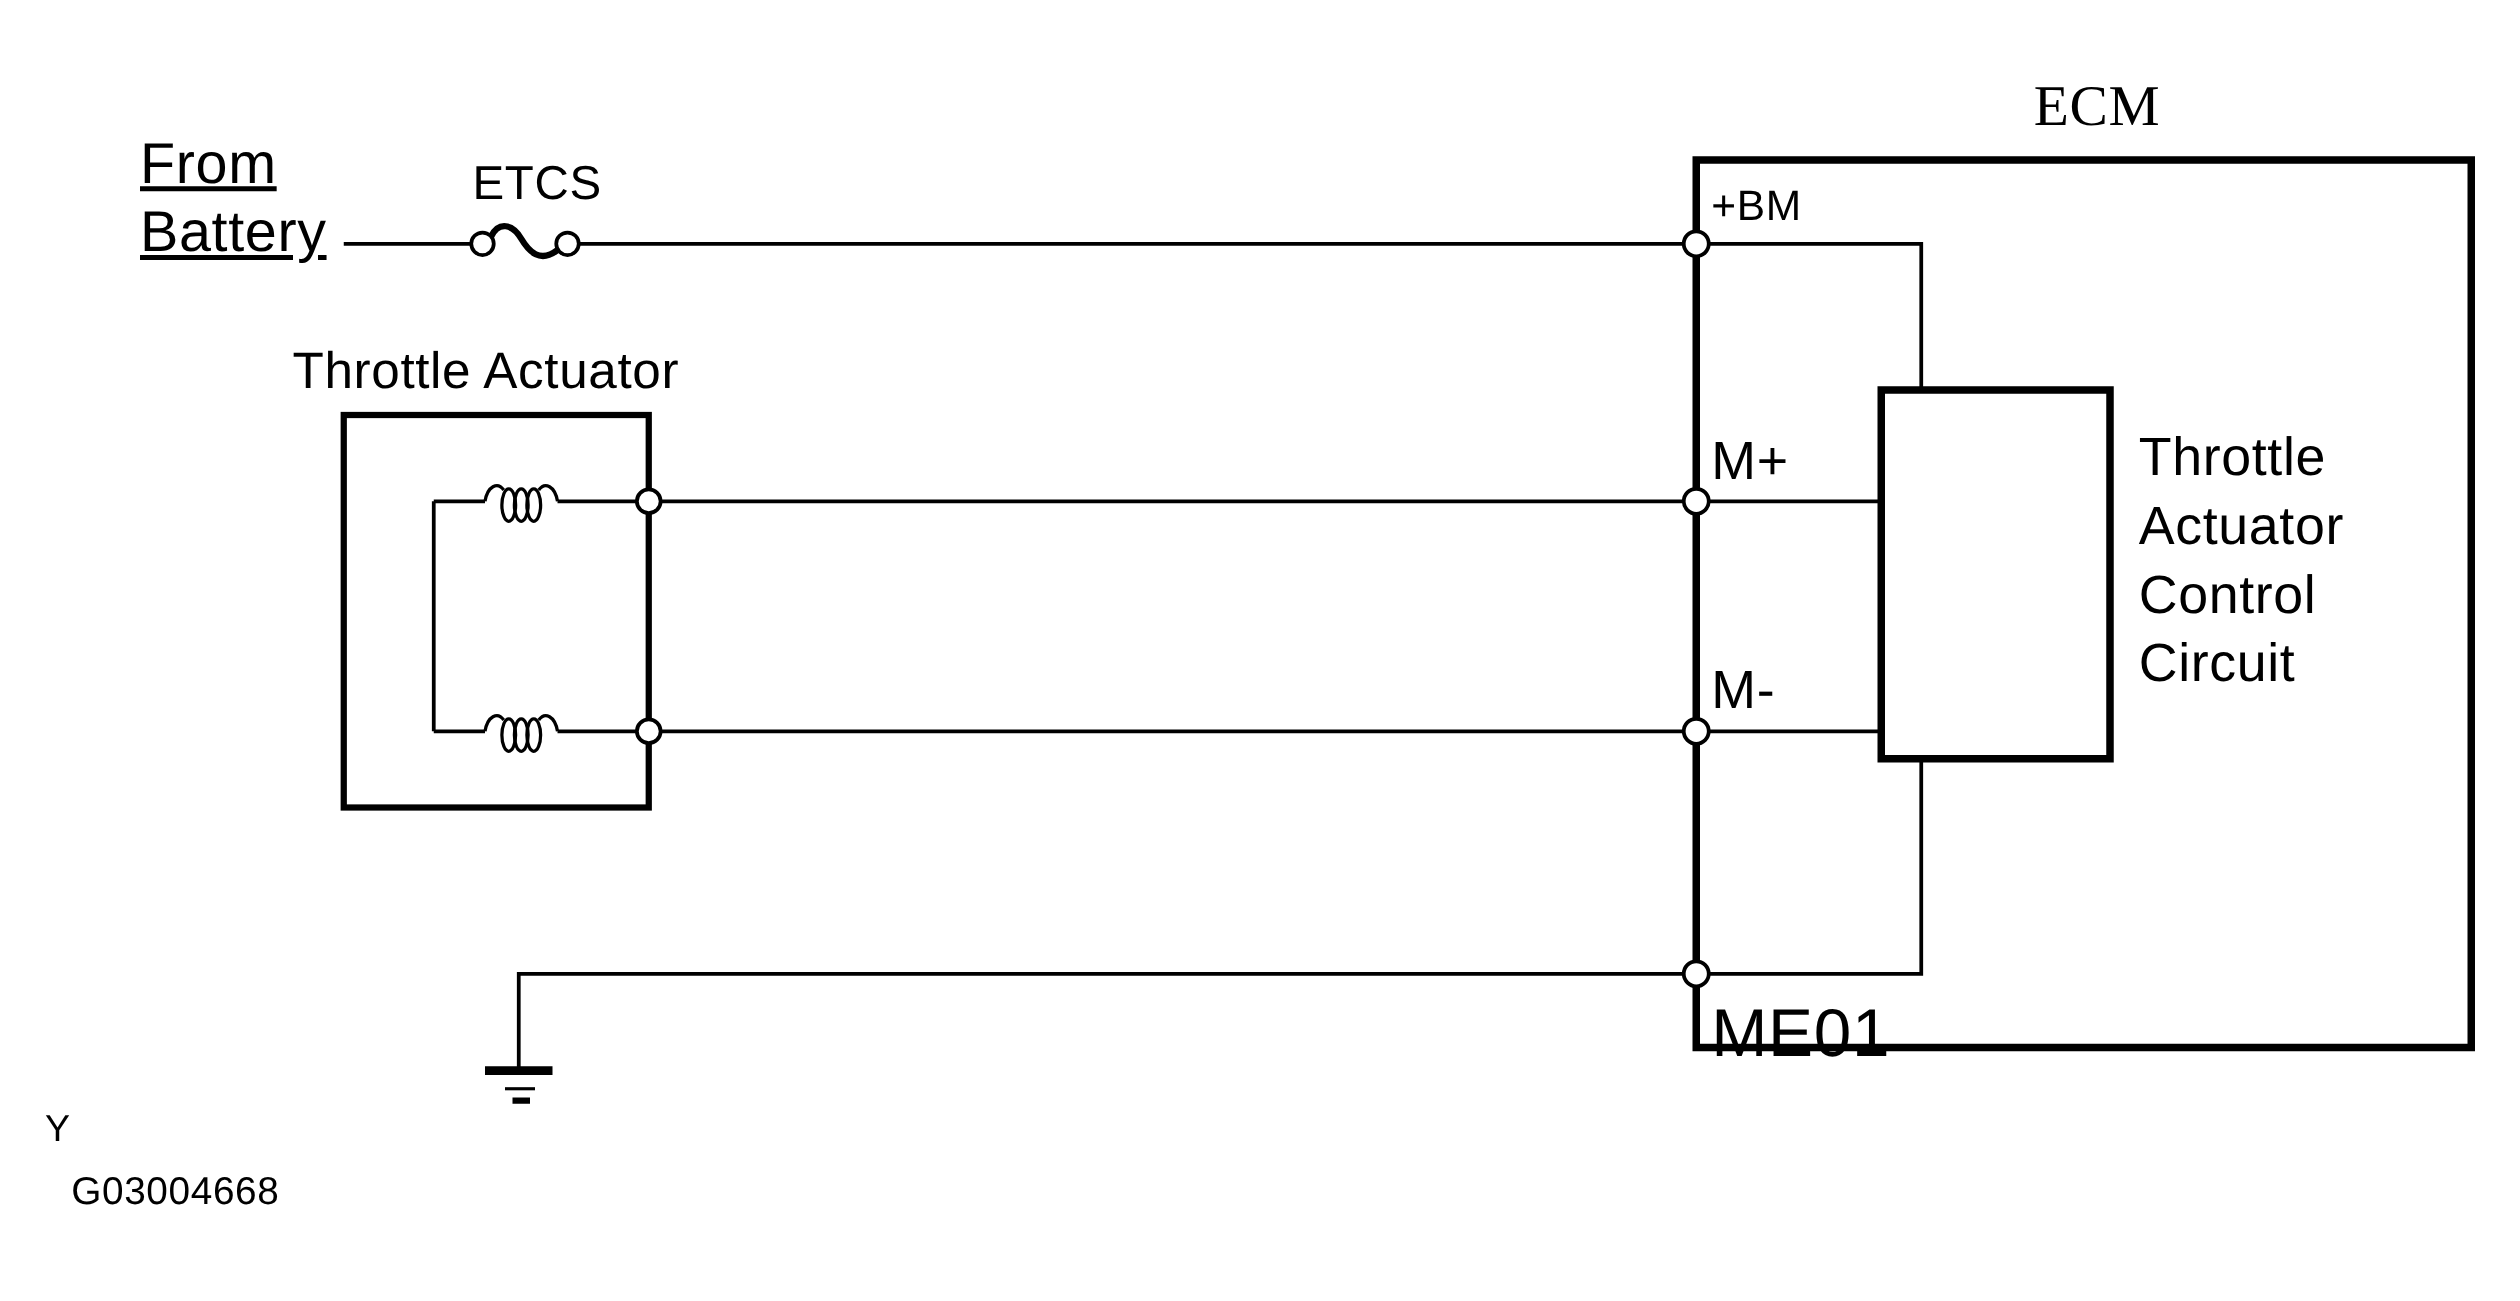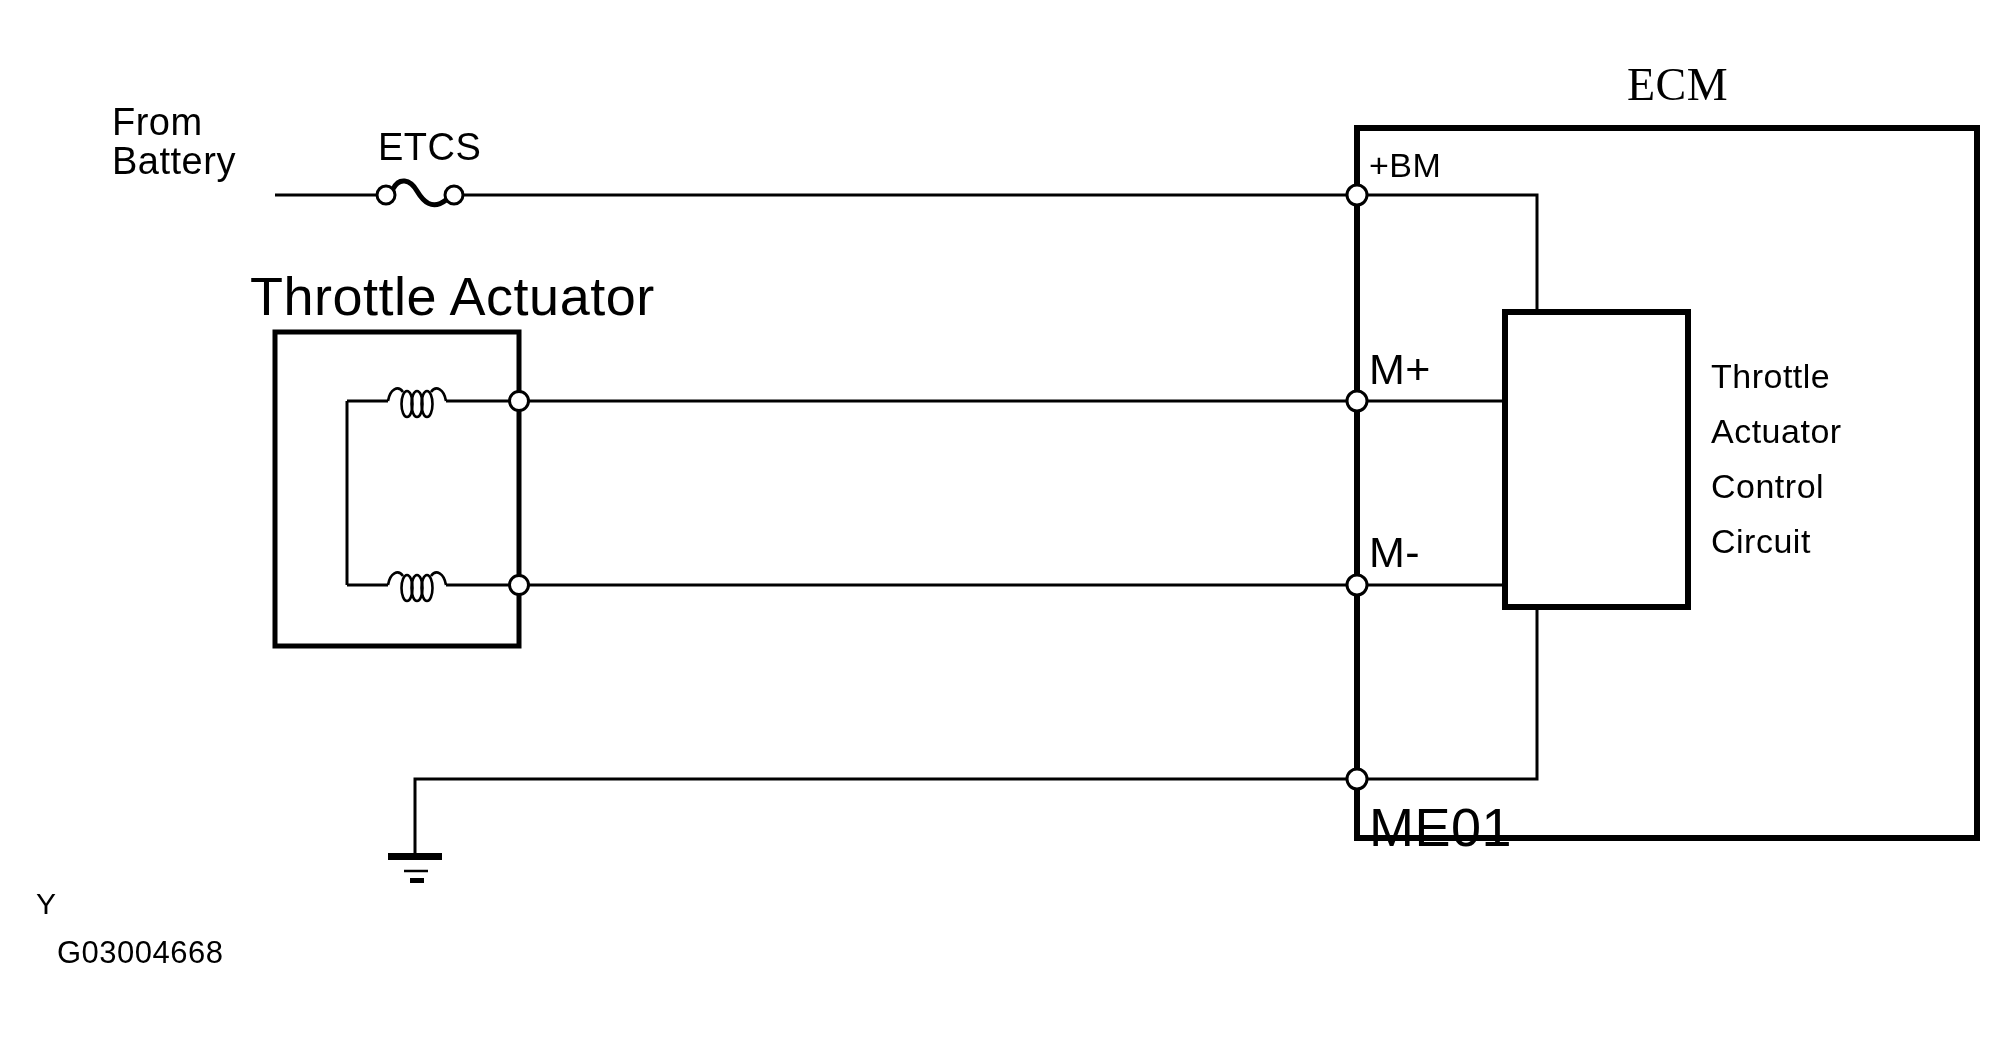--- a/index.html
+++ b/index.html
@@ -20,29 +20,29 @@
     position: absolute;
     left: 0;
     top: 0;
   }
   .lbl {
     position: absolute;
     color: #000000;
     white-space: pre-line;
     letter-spacing: 0.5px;
   }
-  .lbl-battery   { left: 112px;  top: 103px; font-size: 38px; line-height: 39px; }
+  .lbl-battery   { left: 112px;  top: 103px; font-size: 46px; line-height: 55px; text-decoration: underline; }
   .lbl-etcs      { left: 378px;  top: 128px; font-size: 38px; line-height: 38px; text-align: right; }
-  .lbl-actuator  { left: 250px;  top: 276px; font-size: 54px; line-height: 41px; }
+  .lbl-actuator  { left: 234px;  top: 276px; font-size: 41px; line-height: 41px; }
   .lbl-ecm       { left: 1627px; top: 62px;  font-size: 46px; line-height: 46px; font-family: Liberation Serif, serif; }
   .lbl-bm        { left: 1369px; top: 144px; font-size: 34px; line-height: 43px; }
   .lbl-mplus     { left: 1369px; top: 348px; font-size: 43px; line-height: 43px; }
   .lbl-mminus    { left: 1369px; top: 531px; font-size: 43px; line-height: 43px; }
   .lbl-me01      { left: 1369px; top: 762px; font-size: 54px; line-height: 43px; margin-top: 44px; }
-  .lbl-taccirc   { left: 1711px; top: 349px; font-size: 34px; line-height: 55px; }
+  .lbl-taccirc   { left: 1711px; top: 339px; font-size: 43px; line-height: 55px; }
   .lbl-rev       { left: 36px;   top: 889px; font-size: 30px; line-height: 30px; }
   .lbl-figcode   { left: 34px;   top: 937px; font-size: 31px; line-height: 31px; margin-left: 23px; }
 </style>
 </head>
 <body>
 
 <div class="canvas">
 
   <svg width="2016" height="1041" viewBox="0 0 2016 1041">
 

